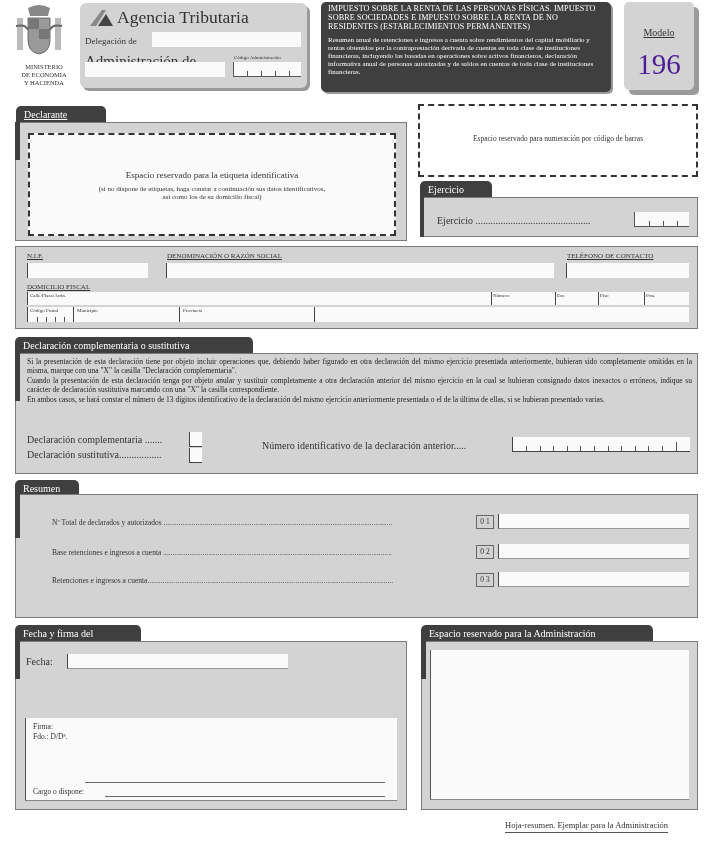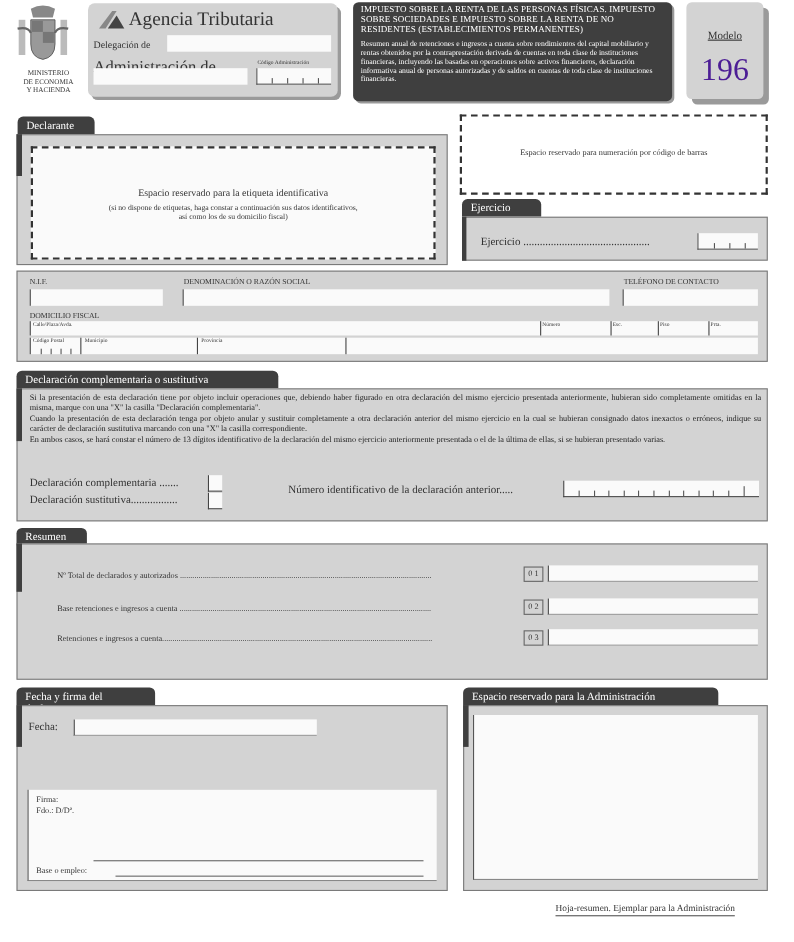--- a/index.html
+++ b/index.html
@@ -28,37 +28,37 @@
   .model-box { left: 624px; top: 2px; width: 70px; height: 88px; background: #d3d3d3; border-radius: 5px; box-shadow: 5px 5px 0 #9a9a9a; text-align: center; }
   .model-lbl { font-size: 10px; margin-top: 25px; color: #333; text-decoration: underline; }
   .model-num { font-size: 29px; margin-top: 10px; color: #4c1d95; }
 
   
   .tab { background: #3f3f3f; color: #fff; font-size: 10px; border-radius: 5px 5px 0 0; padding: 3px 7px 0 8px; height: 16px; }
   .sect { background: #d3d3d3; border: 1px solid #7a7a7a; }
   .lbar { width: 5px; background: #3f3f3f; }
 
   
-  .tab-decl { left: 16px; top: 106px; width: 70px; }
+  .tab-decl { left: 16px; top: 106px; width: 90px; text-decoration: underline; }
   .sect-decl { left: 15px; top: 122px; width: 392px; height: 119px; }
   .lbar-decl { left: 15px; top: 122px; height: 38px; }
   .dash-decl { left: 28px; top: 133px; width: 368px; height: 103px; background: #fafafa; border: 2px dashed #333; text-align: center; font-size: 9px; padding-top: 35px; color: #333; }
   .dash-decl .sub { font-size: 7px; margin-top: 5px; line-height: 8px; }
 
   .dash-bar { left: 418px; top: 104px; width: 280px; height: 73px; border: 2px dashed #333; background: #fff; font-size: 7.5px; text-align: center; padding-top: 28px; color: #333; }
 
   .tab-ejer { left: 420px; top: 181px; width: 72px; }
   .sect-ejer { left: 420px; top: 197px; width: 278px; height: 40px; }
   .lbar-ejer { left: 420px; top: 197px; height: 40px; width: 4px; }
   .lbl-ejer { left: 437px; top: 215px; font-size: 10px; color: #333; white-space: nowrap; }
   .inp-ejer { left: 634px; top: 212px; width: 55px; height: 15px; background: #fafafa; border-left: 1px solid #555; border-bottom: 1px solid #555; }
 
   
   .sect-id { left: 15px; top: 246px; width: 683px; height: 83px; }
-  .sm-lbl { font-size: 7px; color: #333; text-transform: uppercase; }
+  .sm-lbl { font-size: 7px; color: #333; text-transform: uppercase; text-decoration: underline; }
   .lbl-nif { left: 27px; top: 252px; }
   .inp-nif { left: 27px; top: 263px; width: 121px; height: 15px; background: #fafafa; border-left: 1px solid #444; }
   .lbl-razon { left: 167px; top: 252px; }
   .inp-razon { left: 166px; top: 263px; width: 388px; height: 15px; background: #fafafa; border-left: 1px solid #444; }
   .lbl-tel { left: 567px; top: 252px; }
   .inp-tel { left: 566px; top: 263px; width: 123px; height: 15px; background: #fafafa; border-left: 1px solid #444; }
   .lbl-dom { left: 27px; top: 283px; }
   .row-calle { left: 27px; top: 292px; width: 662px; height: 13px; background: #fafafa; border-left: 1px solid #444; }
   .row-cp { left: 27px; top: 307px; width: 662px; height: 15px; background: #fafafa; border-left: 1px solid #444; }
   .tiny { font-size: 5px; color: #333; position: absolute; top: 1px; }
@@ -255,21 +255,21 @@
 
 <div class="abs tab tab-fecha">Fecha y firma del declarante</div>
 <div class="abs sect sect-fecha"></div>
 <div class="abs lbar lbar-fecha"></div>
 <div class="abs lbl-fecha">Fecha:</div>
 <div class="abs inp-fecha"></div>
 <div class="abs firma-box"></div>
 <div class="abs lbl-firma">Firma:</div>
 <div class="abs lbl-fdo">Fdo.: D/Dª.</div>
 <div class="abs line-fdo"></div>
-<div class="abs lbl-cargo">Base o empleo:</div>
+<div class="abs lbl-cargo">Cargo o dispone:</div>
 <div class="abs line-cargo"></div>
 
 <div class="abs tab tab-admin">Espacio reservado para la Administración</div>
 <div class="abs sect sect-admin"></div>
 <div class="abs lbar lbar-admin"></div>
 <div class="abs admin-inner"></div>
 
 <div class="abs footer">Hoja-resumen. Ejemplar para la Administración</div>
 
 </body></html>

